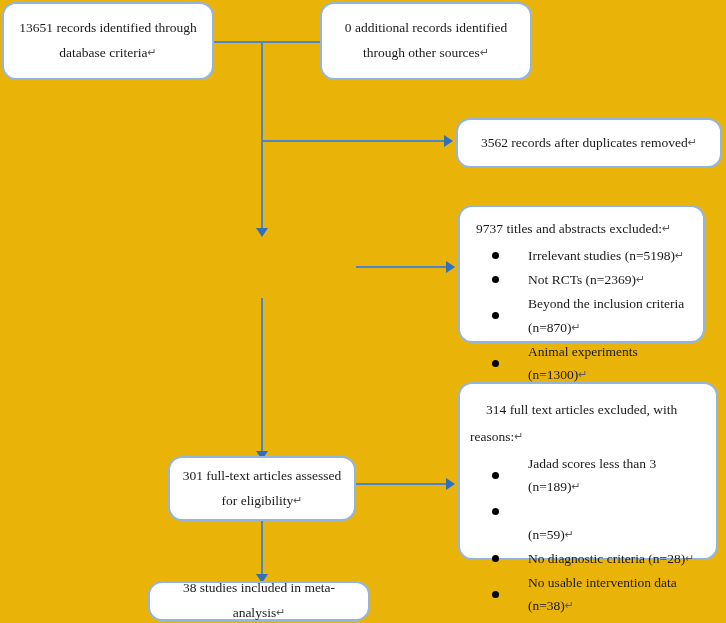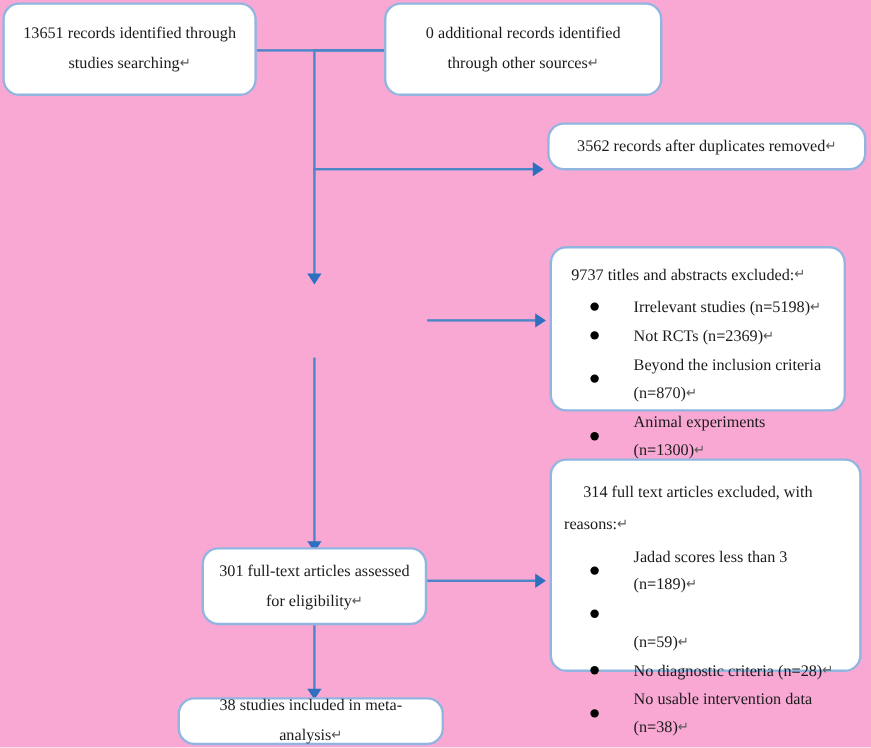--- a/index.html
+++ b/index.html
@@ -4,21 +4,21 @@
 <style>
   html, body {
     margin: 0;
     padding: 0;
     background: #ffffff;
   }
   #diagram {
     position: relative;
     width: 726px;
     height: 623px;
-    background: #f9a8d4;
+    background: #eab308;
     font-family: "Liberation Serif", "DejaVu Serif", serif;
     overflow: hidden;
   }
   .box {
     position: absolute;
     box-sizing: border-box;
     border: 2px solid #92b5e0;
     border-radius: 14px;
     background: #ffffff;
     color: #1a1a1a;
@@ -122,32 +122,32 @@
 
   <div class="hline" style="left:356px; top:483px; width:92px;"></div>
   <div class="arrow-right" style="left:446px; top:478px;"></div>
 
   <div class="vline" style="left:261px; top:521px; height:56px;"></div>
   <div class="arrow-down" style="left:256px; top:574px;"></div>
 
   <div class="box centered" style="left:2px; top:2px; width:212px; height:78px;">
     <div class="inner">
       <span>13651 records identified through</span><br>
-      <span>studies searching</span><span class="cjk">↵</span>
+      <span>database criteria</span><span class="cjk">↵</span>
     </div>
   </div>
 
-  <div class="box centered" style="left:320px; top:2px; width:232px; height:78px;">
+  <div class="box centered" style="left:320px; top:2px; width:212px; height:78px;">
     <div class="inner">
       <span>0 additional records identified</span><br>
       <span>through other sources</span><span class="cjk">↵</span>
     </div>
   </div>
 
-  <div class="box centered" style="left:456px; top:102px; width:266px; height:40px;">
+  <div class="box centered" style="left:456px; top:118px; width:266px; height:50px;">
     <div class="inner">
       <span>3562 records after duplicates removed</span><span class="cjk">↵</span>
     </div>
   </div>
 
 
   <div class="box listbox" style="left:458px; top:205px; width:247px; height:138px;">
     <div class="heading-line"><span>9737 titles and abstracts excluded:</span><span class="cjk">↵</span></div>
     <ul class="bullets">
       <li><span class="dot"></span><span>Irrelevant studies (n=5198)</span><span class="cjk">↵</span></li>

